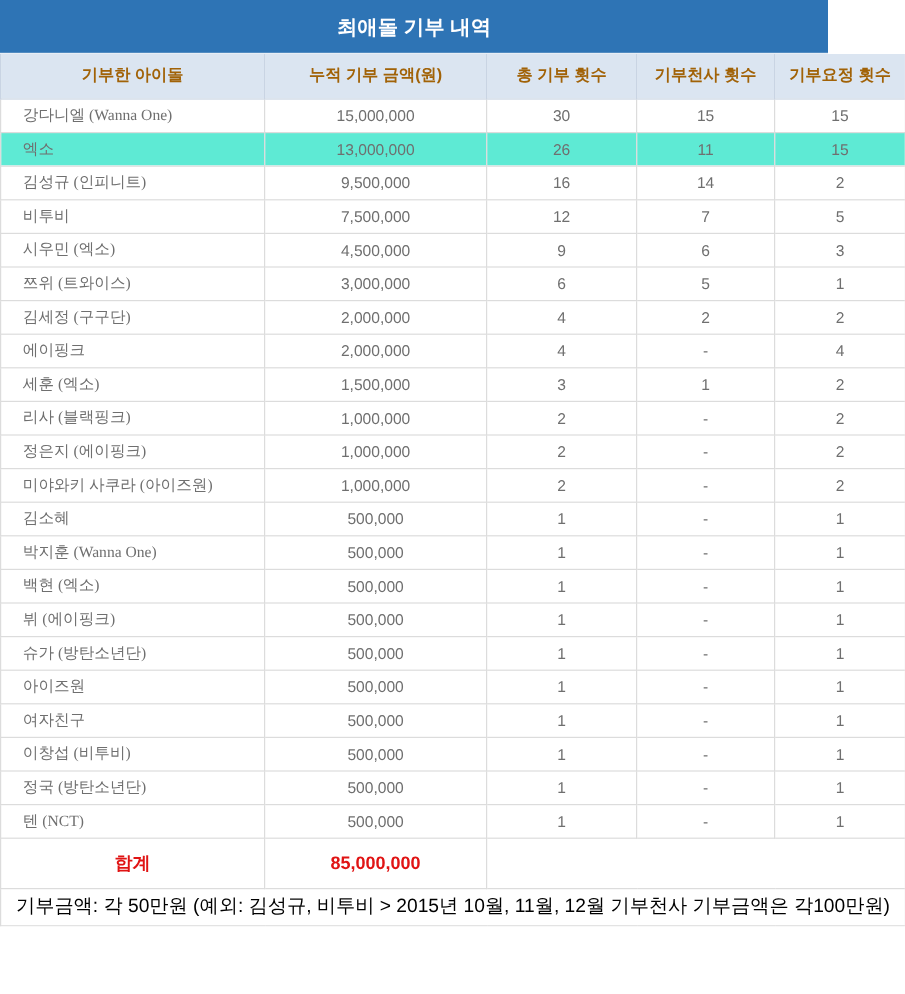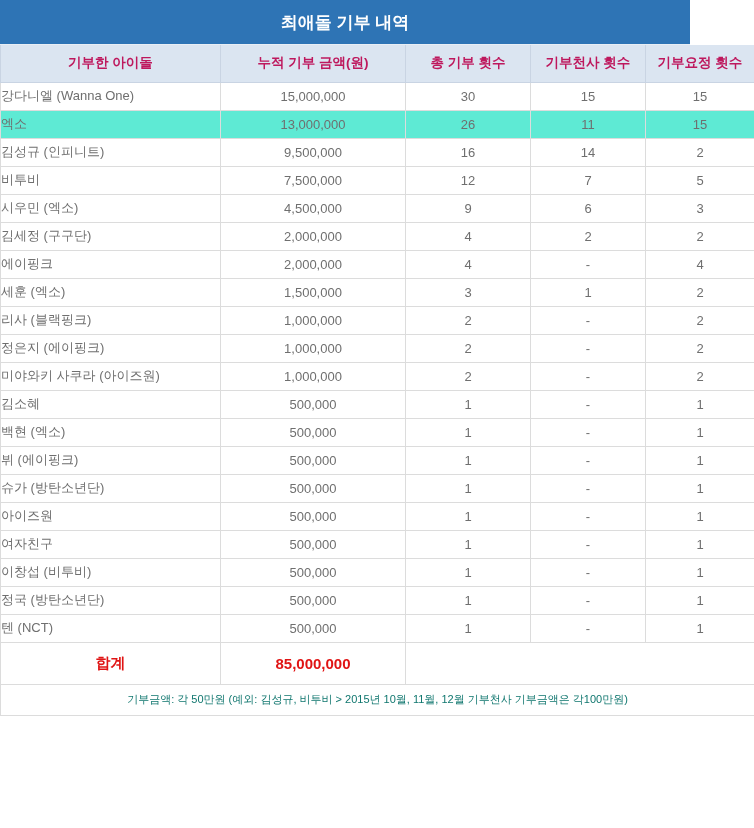--- a/index.html
+++ b/index.html
@@ -29,53 +29,55 @@
   col.c2 { width: 185px; }
   col.c3 { width: 125px; }
   col.c4 { width: 115px; }
   col.c5 { width: 109px; }
 
   thead th {
     background: #dbe5f1;
     height: 37px;
     font-size: 13.5px;
     font-weight: bold;
-    color: #be185d;
+    color: #a16207;
     text-align: center;
     border: 1px solid #c9d4e3;
     border-top: none;
   }
 
   tbody td {
     height: 28px;
     font-size: 13px;
     color: #6f6f6f;
     text-align: center;
     border: 1px solid #dcdcdc;
     background: #ffffff;
   }
   tbody td.left {
     text-align: left;
+    padding-left: 18px;
+    font-family: Liberation Serif, serif;
   }
   tbody tr.hl td { background: #5eead4; }
 
   tr.total-row td {
     height: 42px;
     color: #e01414;
     font-weight: bold;
     font-size: 15px;
     text-align: center;
     border: 1px solid #dcdcdc;
     background: #ffffff;
   }
 
   tr.footnote-row td {
     height: 31px;
-    font-size: 11px;
-    color: #0f766e;
+    font-size: 16px;
+    color: #000000;
     text-align: center;
     border: 1px solid #dcdcdc;
     background: #ffffff;
     font-weight: normal;
   }
 </style>
 </head>
 <body>
 
 <div class="page">
@@ -129,20 +131,27 @@
           <td>5</td>
         </tr>
         <tr>
           <td class="left">시우민 (엑소)</td>
           <td>4,500,000</td>
           <td>9</td>
           <td>6</td>
           <td>3</td>
         </tr>
         <tr>
+          <td class="left">쯔위 (트와이스)</td>
+          <td>3,000,000</td>
+          <td>6</td>
+          <td>5</td>
+          <td>1</td>
+        </tr>
+        <tr>
           <td class="left">김세정 (구구단)</td>
           <td>2,000,000</td>
           <td>4</td>
           <td>2</td>
           <td>2</td>
         </tr>
         <tr>
           <td class="left">에이핑크</td>
           <td>2,000,000</td>
           <td>4</td>
@@ -172,20 +181,27 @@
         </tr>
         <tr>
           <td class="left">미야와키 사쿠라 (아이즈원)</td>
           <td>1,000,000</td>
           <td>2</td>
           <td>-</td>
           <td>2</td>
         </tr>
         <tr>
           <td class="left">김소혜</td>
+          <td>500,000</td>
+          <td>1</td>
+          <td>-</td>
+          <td>1</td>
+        </tr>
+        <tr>
+          <td class="left">박지훈 (Wanna One)</td>
           <td>500,000</td>
           <td>1</td>
           <td>-</td>
           <td>1</td>
         </tr>
         <tr>
           <td class="left">백현 (엑소)</td>
           <td>500,000</td>
           <td>1</td>
           <td>-</td>

